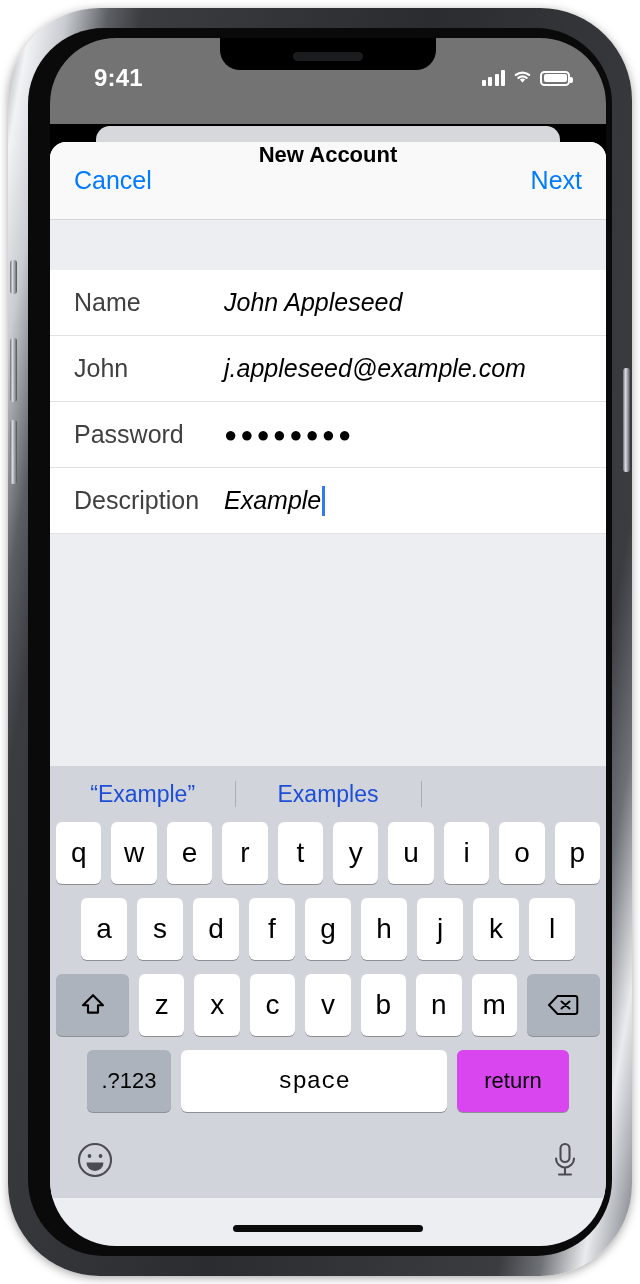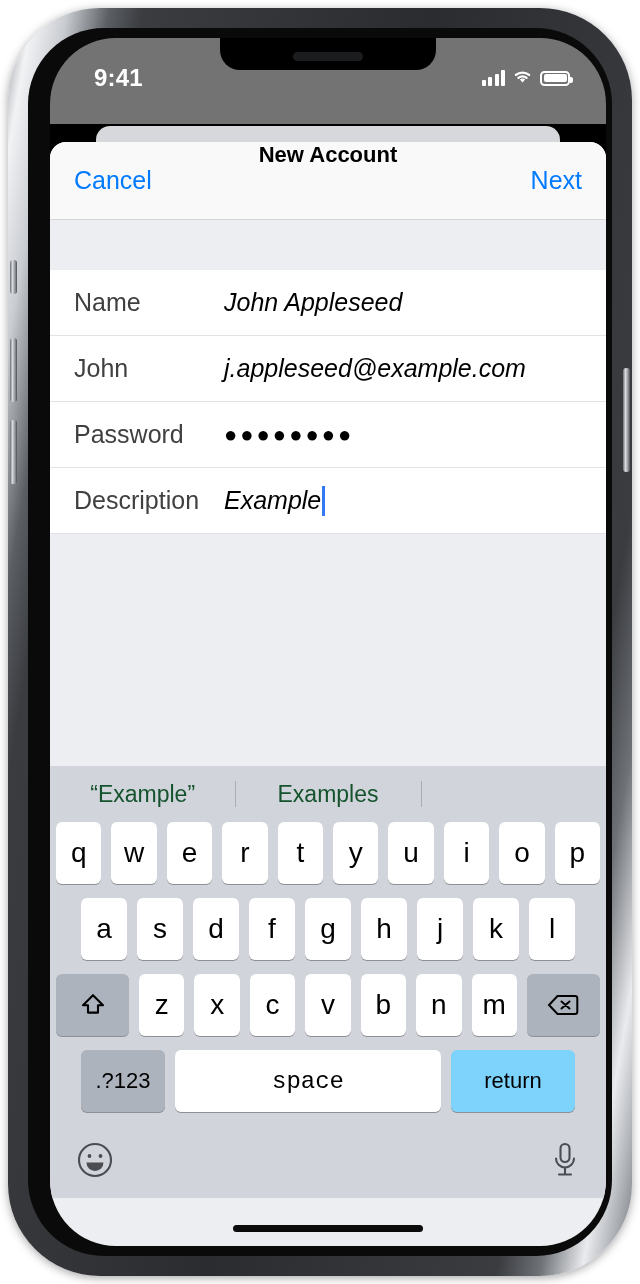--- a/index.html
+++ b/index.html
@@ -179,21 +179,21 @@
     padding-top: 0;
   }
   #suggestion-bar {
     height: 56px;
     display: flex; align-items: center;
     position: relative;
   }
   .suggestion {
     flex: 1;
     text-align: center;
-    font-size: 23px; color: #14532d;
+    font-size: 23px; color: #1d4ed8;
     position: relative;
     cursor: pointer;
   }
   .suggestion + .suggestion::before,
   .suggestion:nth-child(3)::before {
     content: '';
     position: absolute; left: 0; top: 50%;
     transform: translateY(-50%);
     width: 1px; height: 26px;
     background: #aaadb4;
@@ -225,22 +225,22 @@
     width: 266px;
     font-size: 24px;
     font-family: Liberation Mono, monospace;
   }
   .key.fnkey {
     background: #adb3bd;
     width: 84px;
     font-size: 22px;
   }
   .key.returnkey {
-    background: #7dd3fc;
-    width: 124px;
+    background: #d946ef;
+    width: 112px;
     font-size: 22px;
   }
   .key svg { display: block; }
   #bottom-bar {
     height: 72px;
     display: flex; align-items: center;
     justify-content: space-between;
     padding: 0 26px;
   }
   #home-indicator {

